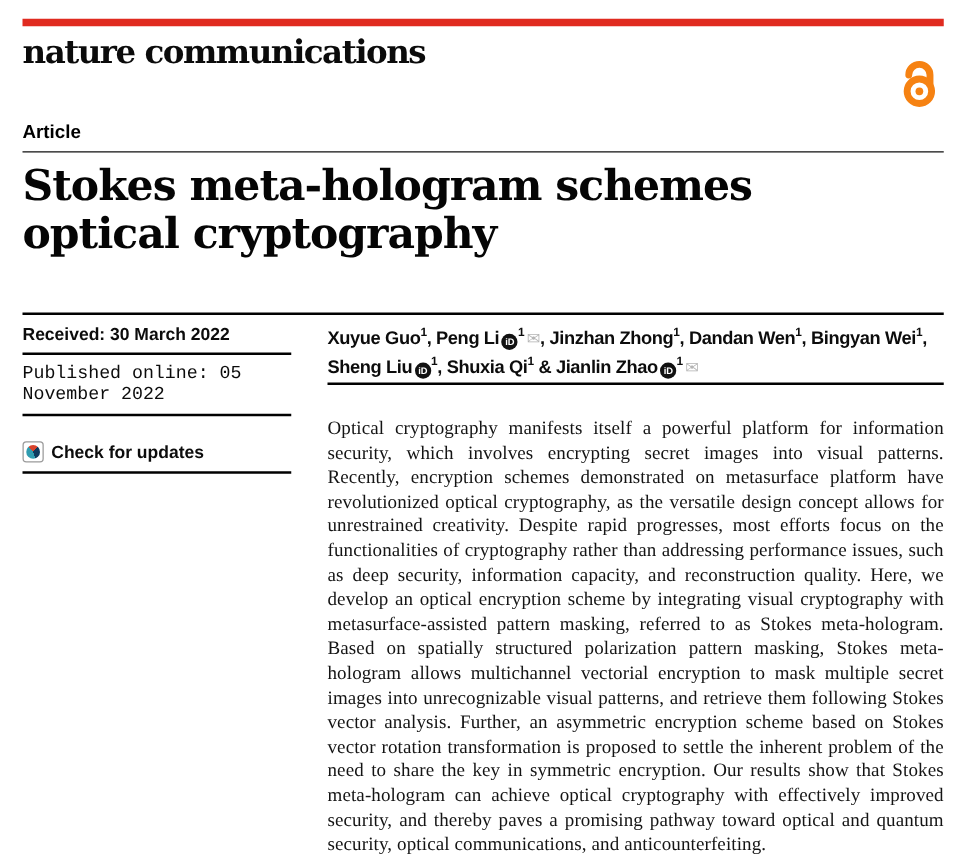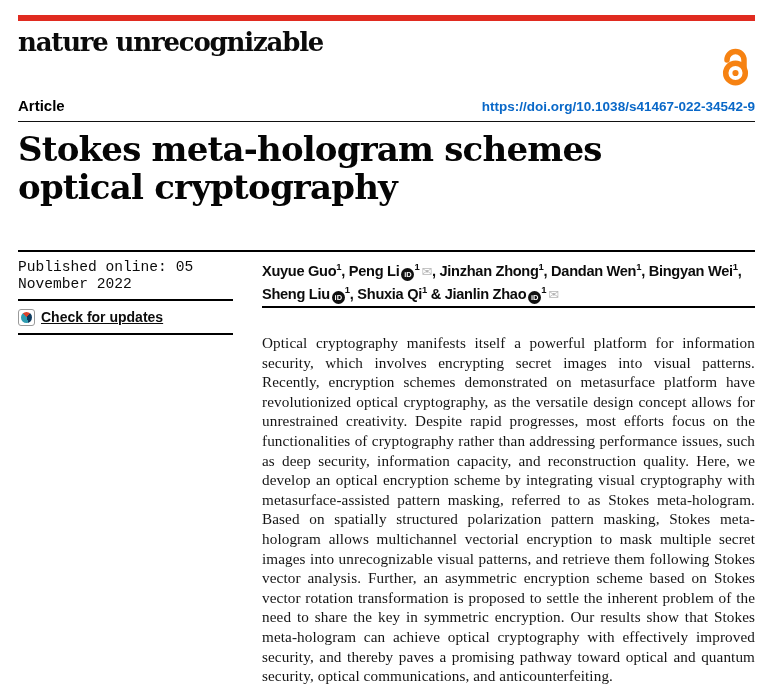--- a/index.html
+++ b/index.html
@@ -8,35 +8,35 @@
   .page { padding: 0 17px 0 18px; position: relative; }
 
   .red-bar { margin-top: 15px; height: 6px; background: #e02b20; }
 
   .logo { margin-top: 6px; font-family: "DejaVu Serif", serif; font-weight: bold;
           font-size: 26px; line-height: 30px; letter-spacing: -1.2px; color: #0b0b0b; }
 
   .oa-badge { position: absolute; top: 27px; right: 18px; width: 38px; height: 44px; }
 
   .article-row { margin-top: 40px; display: flex; justify-content: space-between;
-                 align-items: baseline; padding-bottom: 7px; border-bottom: 1.5px solid #111; }
+                 align-items: baseline; padding-bottom: 7px; border-bottom: 1.5px solid #111; flex-direction: column; }
   .article-label { font-size: 15px; font-weight: bold; letter-spacing: 0; }
   .doi-link { font-size: 13.5px; font-weight: bold; color: #0968c8; text-decoration: none; }
 
   h1.title { margin-top: 8px; font-family: "DejaVu Serif", serif; font-weight: bold;
              font-size: 34px; line-height: 38px; letter-spacing: -0.8px; color: #050505;
              max-width: 680px; }
 
   .main { margin-top: 44px; border-top: 2px solid #000; display: flex; }
 
   .left-col { width: 215px; flex: 0 0 215px; }
   .lrow { border-bottom: 2px solid #000; padding: 7px 0 6px 0; font-size: 14px;
           font-weight: bold; line-height: 17px; color: #0c0c0c; }
   .lrow.pub { font-family: Liberation Mono, monospace; font-weight: normal; font-size: 14.6px; }
-  .lrow.cfu { display: flex; align-items: center; gap: 6px; padding: 8px 0 7px 0; cursor: pointer; text-decoration: underline; }
+  .lrow.cfu { display: flex; align-items: center; gap: 6px; padding: 20px 0 7px 0; cursor: pointer; }
   .cfu-icon { width: 17px; height: 17px; border: 1px solid #9a9a9a; border-radius: 3px;
               background: #fff; display: inline-flex; align-items: center; justify-content: center;
               flex: 0 0 17px; }
   .cfu-circle { width: 11px; height: 11px; border-radius: 50%;
                 background: conic-gradient(from 320deg, #d8432c 0 80deg, #0d3a5e 80deg 200deg, #2f9cb0 200deg 360deg); }
 
   .right-col { flex: 1 1 auto; margin-left: 29px; }
 
   .authors { padding-top: 8px; font-size: 14.6px; font-weight: bold; line-height: 23px;
              letter-spacing: -0.3px; color: #0c0c0c; }
@@ -52,40 +52,40 @@
   .abstract { font-family: "Liberation Serif", serif; font-size: 15.2px; line-height: 19.6px;
               text-align: justify; color: #141414; letter-spacing: 0.1px; }
 </style>
 </head>
 <body>
 
 <div class="page">
 
   <div class="red-bar"></div>
 
-  <div class="logo">nature unrecognizable</div>
+  <div class="logo">nature communications</div>
 
   <div class="oa-badge">
     <svg width="38" height="44" viewBox="0 0 38 44">
       <path d="M11 18 a 8.5 8.5 0 0 1 17 0 v 7" stroke="#f68212" stroke-width="5.5" fill="none" stroke-linecap="round"></path>
       <circle cx="19.5" cy="31" r="9.8" stroke="#f68212" stroke-width="5.5" fill="none"></circle>
       <circle cx="19.5" cy="31" r="3.1" fill="#f68212"></circle>
     </svg>
   </div>
 
   <div class="article-row">
     <span class="article-label">Article</span>
-    <a class="doi-link" href="#">https://doi.org/10.1038/s41467-022-34542-9</a>
   </div>
 
   <h1 class="title">Stokes meta-hologram schemes optical cryptography</h1>
 
   <div class="main">
 
     <div class="left-col">
+      <div class="lrow">Received: 30 March 2022</div>
       <div class="lrow pub">Published online: 05 November 2022</div>
       <div class="lrow cfu">
         <span class="cfu-icon">
             <span class="cfu-circle"></span>
           </span>
         <span>Check for updates</span>
       </div>
     </div>
 
     <div class="right-col">

